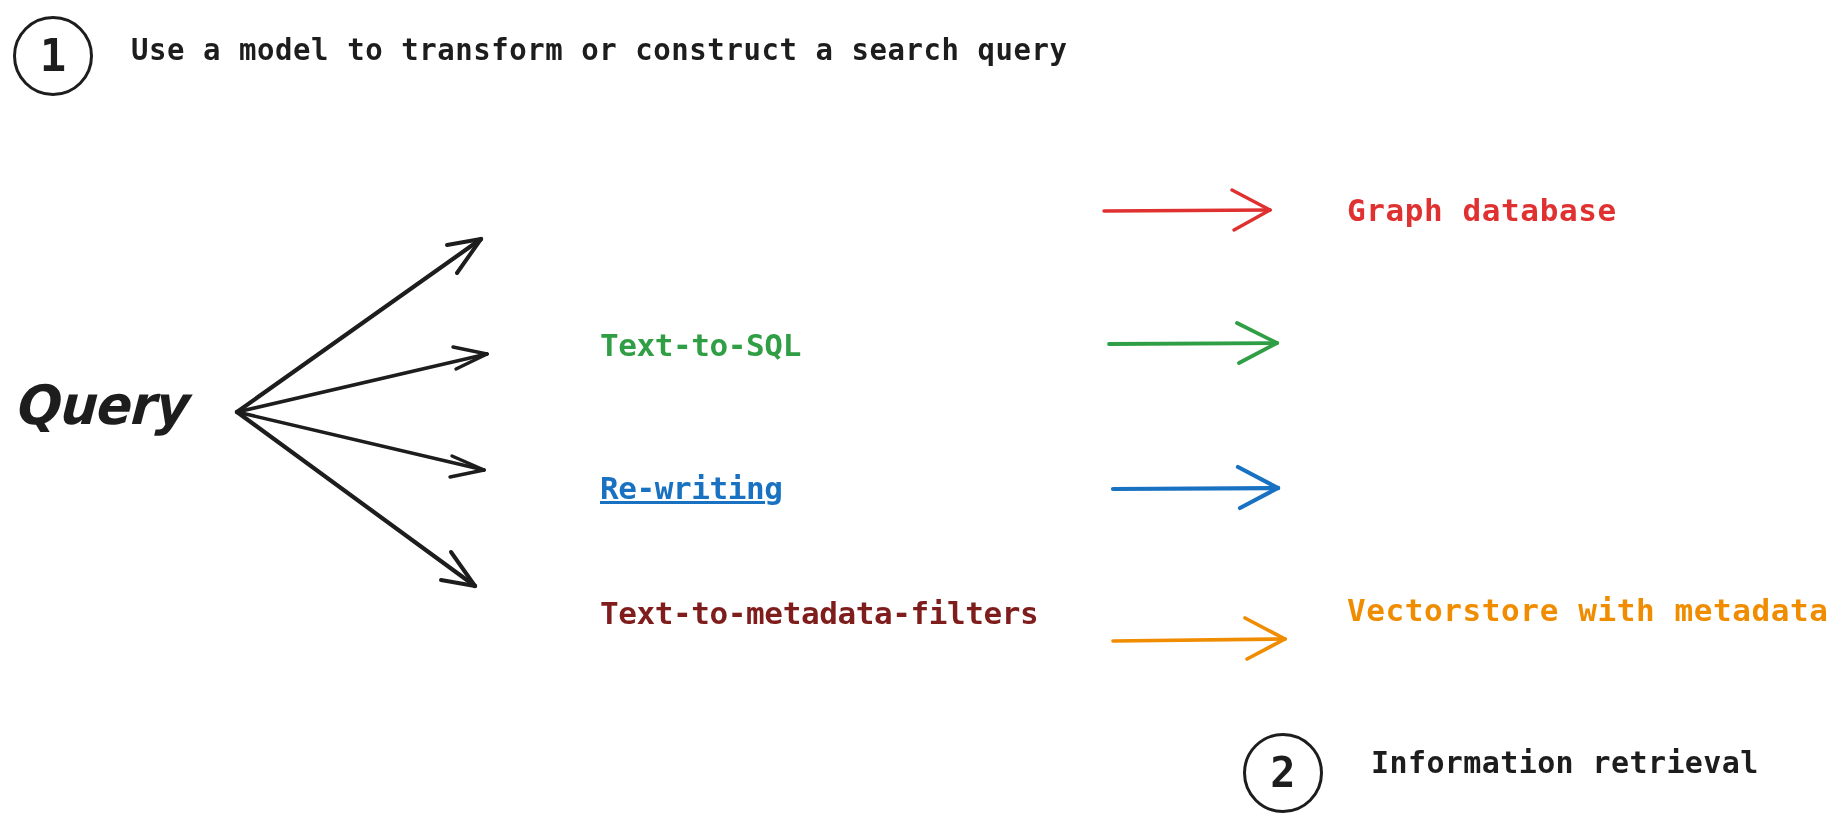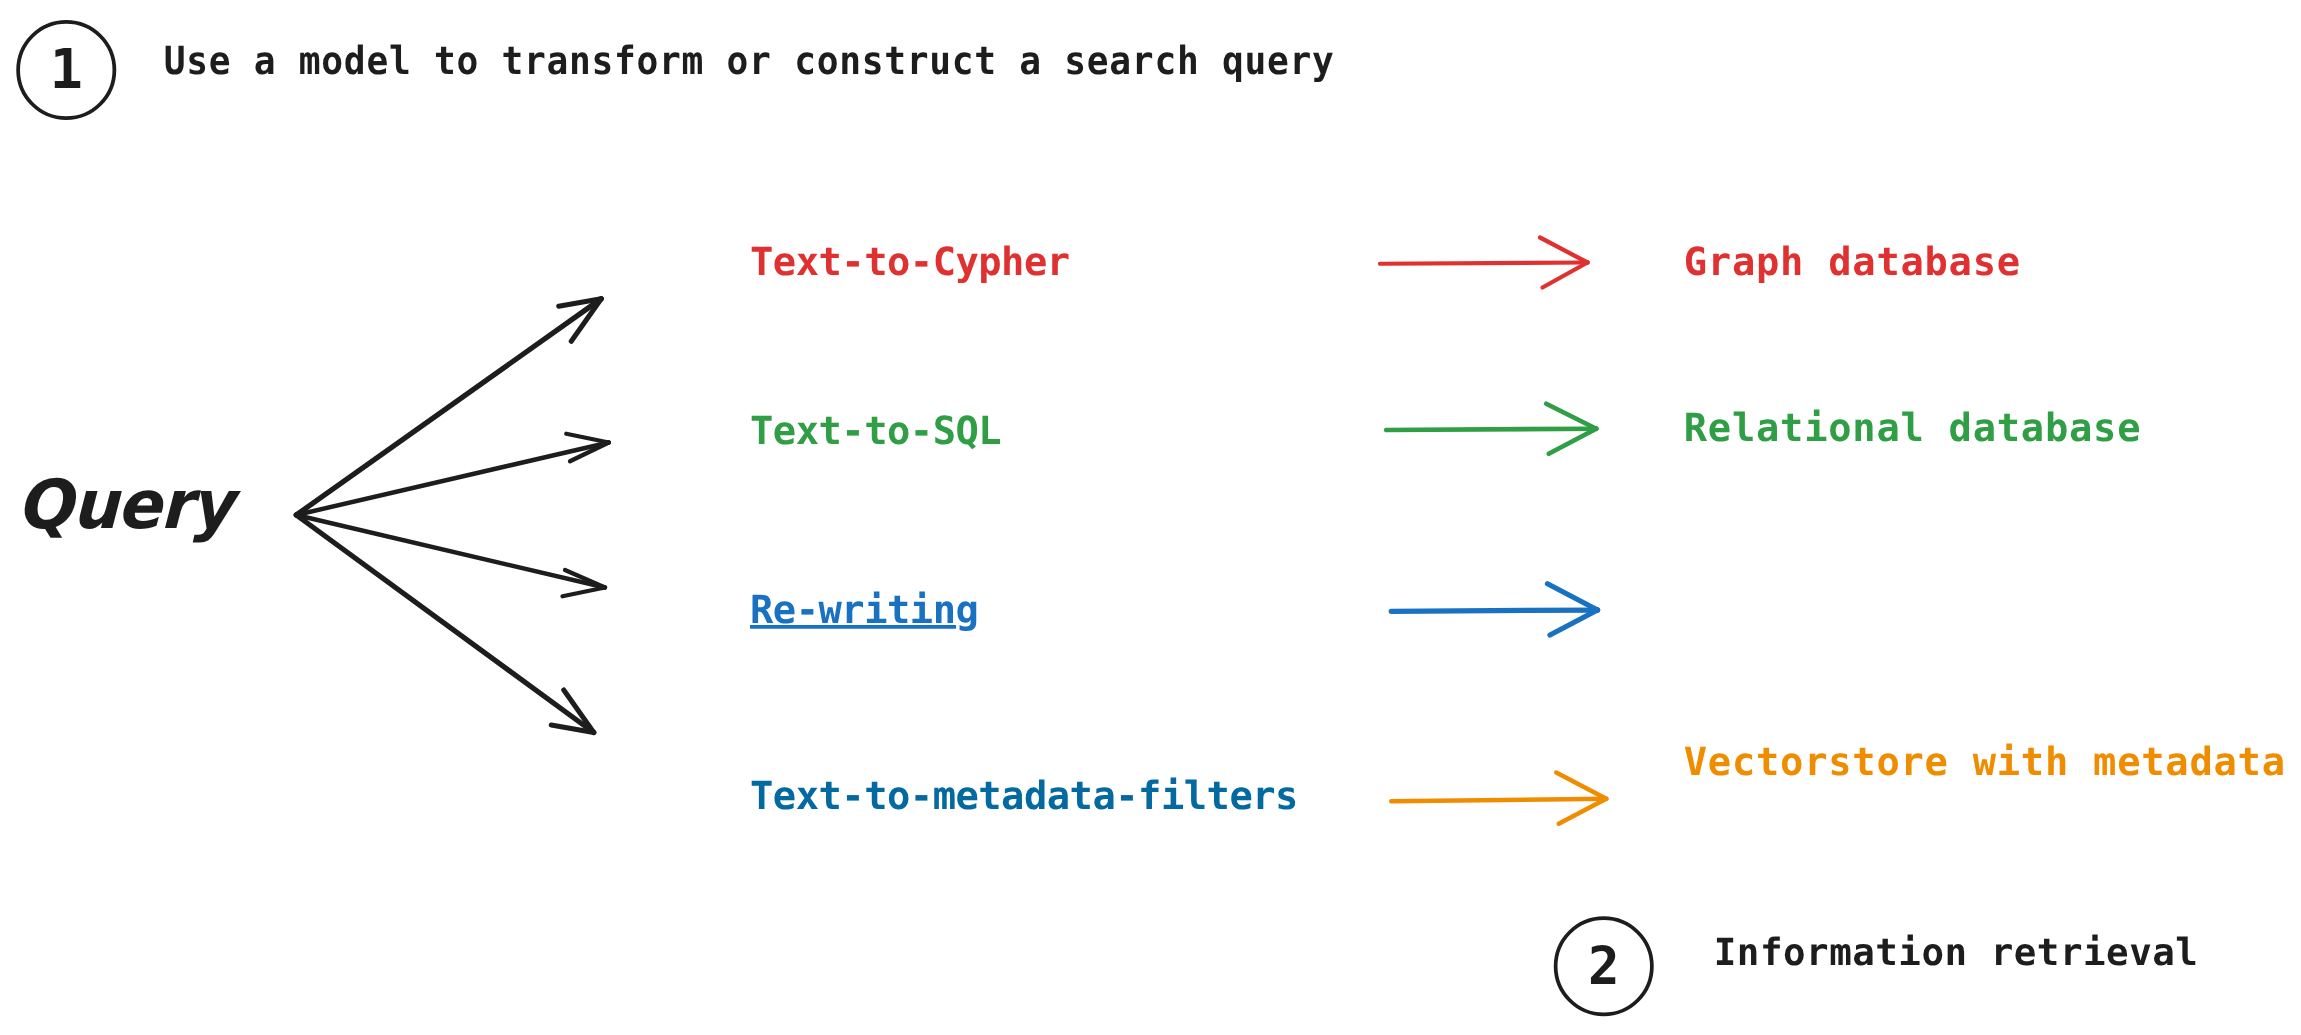--- a/index.html
+++ b/index.html
@@ -180,28 +180,26 @@
       <path d="M1278,488 L1240,508"></path>
     </g>
 
     <g fill="none" stroke="#f08c00" stroke-linecap="round" stroke-linejoin="round" stroke-width="3.6">
       <path d="M1113,641 L1285,639"></path>
       <path d="M1285,639 L1245,618"></path>
       <path d="M1285,639 L1247,659"></path>
     </g>
   </svg>
 
-  <div class="row-method" style="top:195px;color:#e03131;">Text-to-Cypher</div>
   <div class="row-target" style="top:195px;color:#e03131;">Graph database</div>
 
   <div class="row-method" style="top:330px;color:#2f9e44;">Text-to-SQL</div>
-  <div class="row-target" style="top:328px;color:#2f9e44;">Relational database</div>
 
   <div class="row-method" style="top:473px;color:#1971c2;text-decoration:underline;">Re-writing</div>
 
-  <div class="row-method" style="top:622px;color:#0369a1;text-align:right;">Text-to-metadata-filters</div>
+  <div class="row-method" style="top:598px;color:#7f1d1d;text-align:right;">Text-to-metadata-filters</div>
   <div class="row-target" style="top:595px;color:#f08c00;">Vectorstore with metadata</div>
 
   <div class="badge" id="badge-two">2</div>
 
   <div class="step-title" id="step-two-title">Information retrieval</div>
 
 </div>
 
 </body></html>

